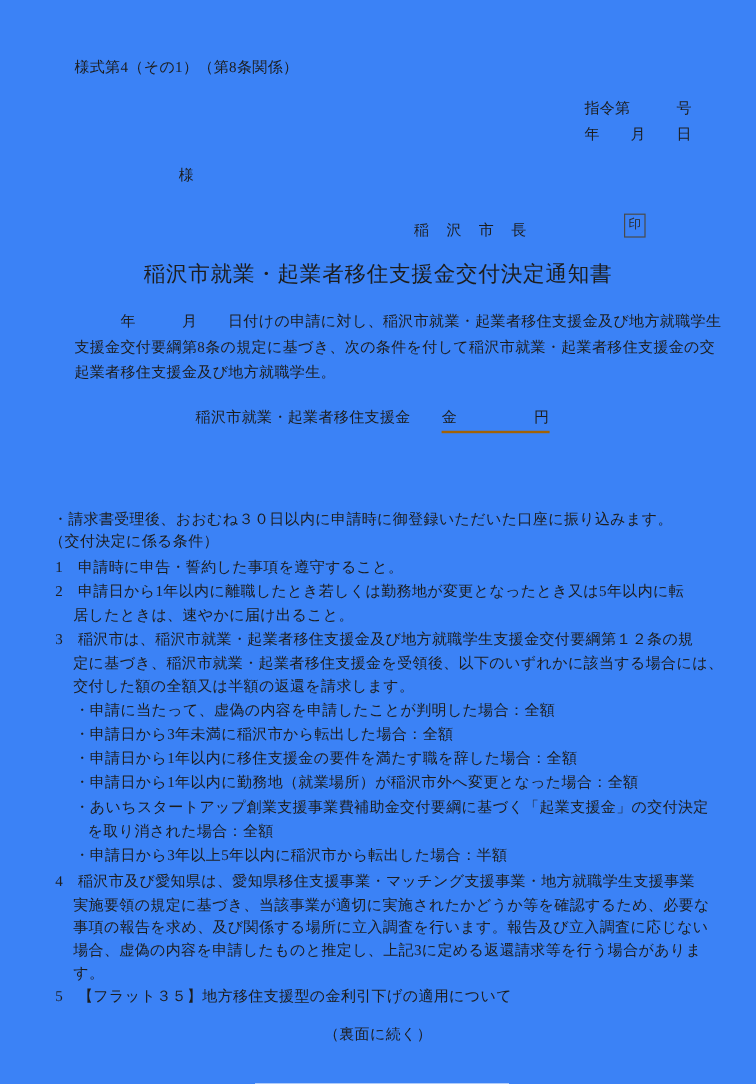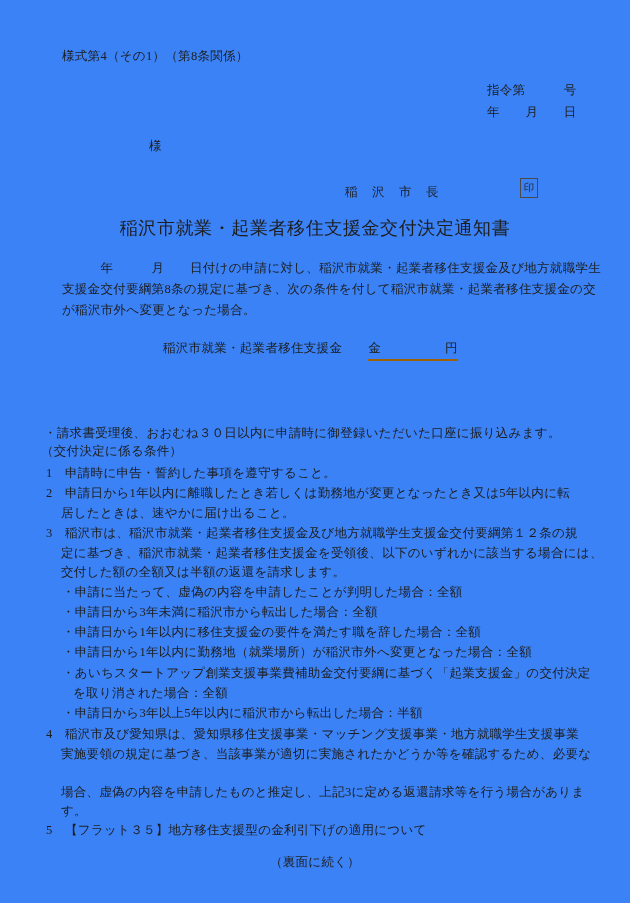--- a/index.html
+++ b/index.html
@@ -59,21 +59,21 @@
 
   <div class="ln" style="left:149px; top:136px;">様</div>
 
   <div class="ln" style="left:345px; top:182px; letter-spacing:1px;">稲　沢　市　長</div>
   <div class="seal-box">印</div>
 
   <div class="ln center-line doc-title" style="top:218px;">稲沢市就業・起業者移住支援金交付決定通知書</div>
 
   <div class="ln" style="left:62px; top:258px;">　　　年　　　月　　日付けの申請に対し、稲沢市就業・起業者移住支援金及び地方就職学生</div>
   <div class="ln" style="left:62px; top:279px;">支援金交付要綱第8条の規定に基づき、次の条件を付して稲沢市就業・起業者移住支援金の交</div>
-  <div class="ln" style="left:62px; top:300px;">が稲沢市外へ変更となった場合。</div>
+  <div class="ln" style="left:62px; top:300px;">起業者移住支援金及び地方就職学生。</div>
 
   <div class="ln" style="left:163px; top:338px;"><span>稲沢市就業・起業者移住支援金</span><span class="amount-value">金　　　　　円</span></div>
 
   <div class="ln" style="left:44px; top:423px;">・請求書受理後、おおむね３０日以内に申請時に御登録いただいた口座に振り込みます。</div>
 
   <div class="ln" style="left:41px; top:441px;">（交付決定に係る条件）</div>
 
   <div class="ln" style="left:46px; top:463px;">1</div>
   <div class="ln" style="left:65px; top:463px;">申請時に申告・誓約した事項を遵守すること。</div>
 
@@ -90,20 +90,21 @@
   <div class="ln" style="left:62px; top:602px;">・申請日から3年未満に稲沢市から転出した場合：全額</div>
   <div class="ln" style="left:62px; top:622px;">・申請日から1年以内に移住支援金の要件を満たす職を辞した場合：全額</div>
   <div class="ln" style="left:62px; top:642px;">・申請日から1年以内に勤務地（就業場所）が稲沢市外へ変更となった場合：全額</div>
   <div class="ln" style="left:62px; top:663px;">・あいちスタートアップ創業支援事業費補助金交付要綱に基づく「起業支援金」の交付決定</div>
   <div class="ln" style="left:73px; top:683px;">を取り消された場合：全額</div>
   <div class="ln" style="left:62px; top:703px;">・申請日から3年以上5年以内に稲沢市から転出した場合：半額</div>
 
   <div class="ln" style="left:46px; top:724px;">4</div>
   <div class="ln" style="left:65px; top:724px;">稲沢市及び愛知県は、愛知県移住支援事業・マッチング支援事業・地方就職学生支援事業</div>
   <div class="ln" style="left:61px; top:744px;">実施要領の規定に基づき、当該事業が適切に実施されたかどうか等を確認するため、必要な</div>
+  <div class="ln" style="left:61px; top:763px;">事項の報告を求め、及び関係する場所に立入調査を行います。報告及び立入調査に応じない</div>
   <div class="ln" style="left:61px; top:782px;">場合、虚偽の内容を申請したものと推定し、上記3に定める返還請求等を行う場合がありま</div>
   <div class="ln" style="left:61px; top:801px;">す。</div>
 
   <div class="ln" style="left:46px; top:820px;">5</div>
   <div class="ln" style="left:65px; top:820px;">【フラット３５】地方移住支援型の金利引下げの適用について</div>
 
   <div class="ln center-line" style="top:852px;">（裏面に続く）</div>
 
 </div>
 

